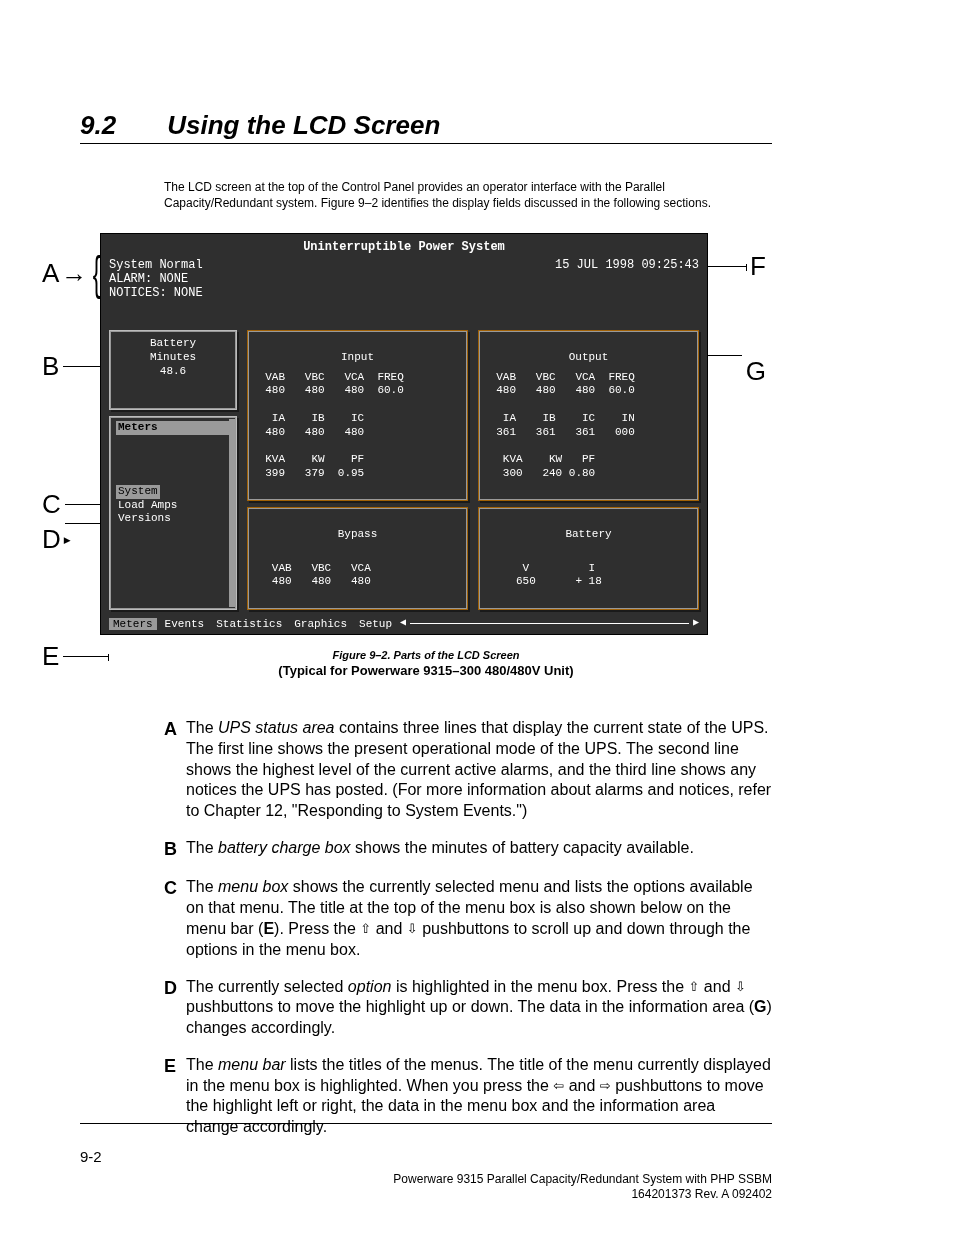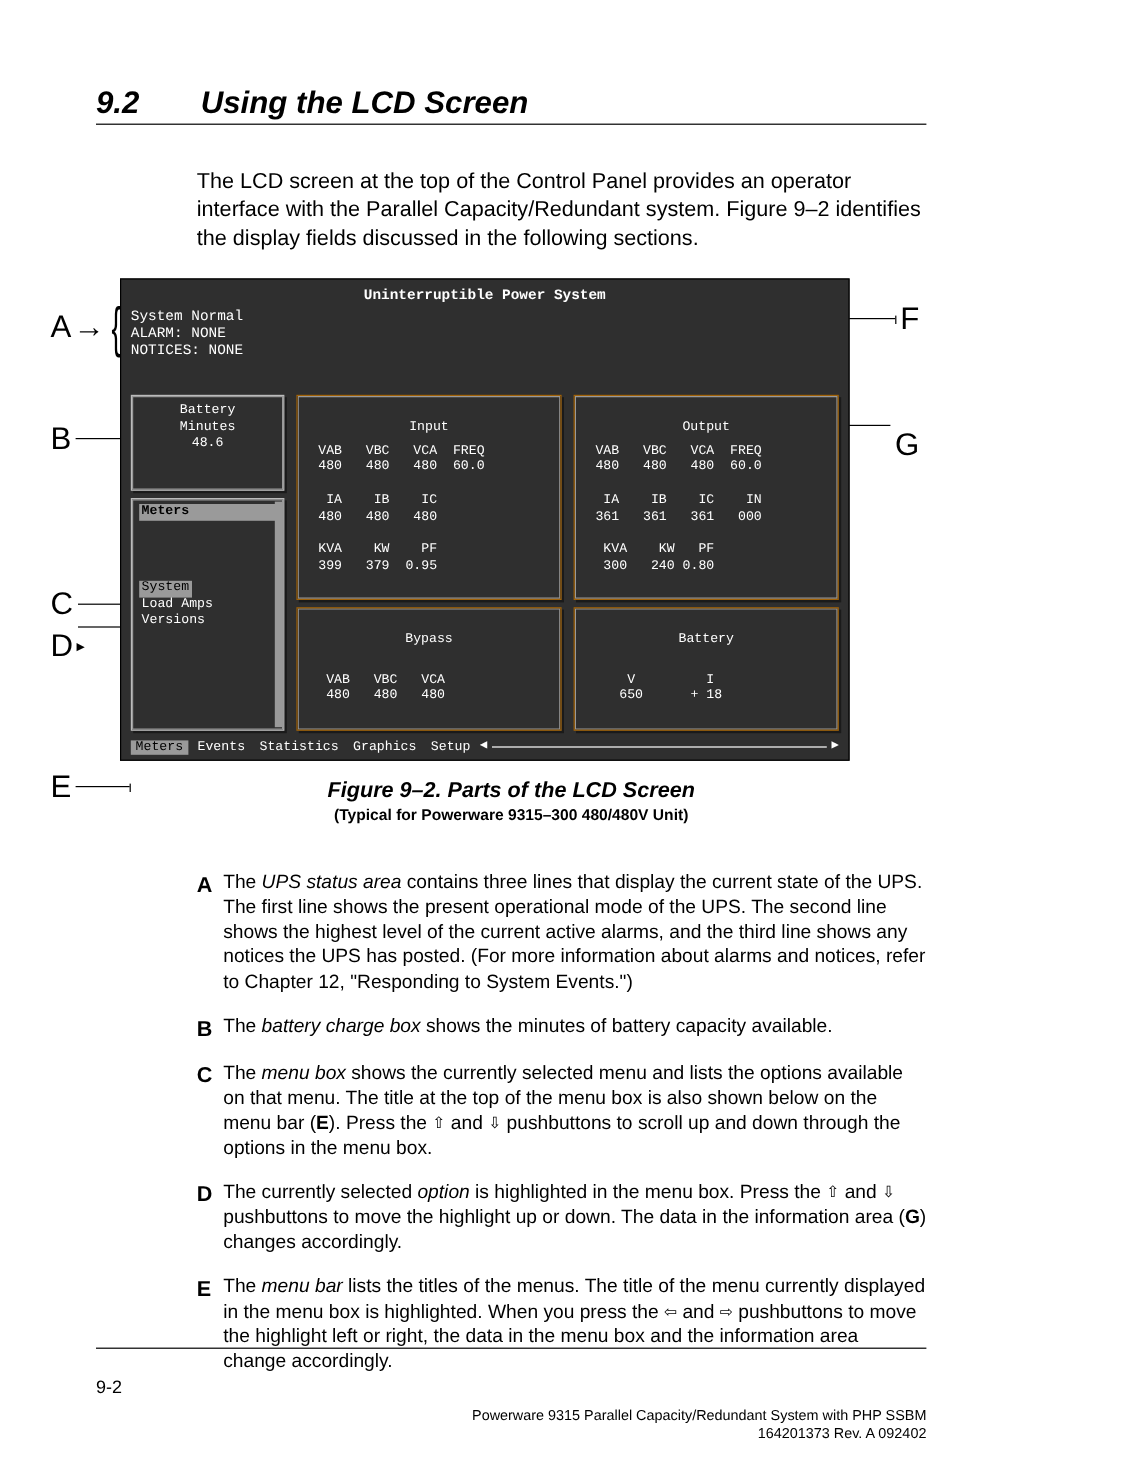--- a/index.html
+++ b/index.html
@@ -8,35 +8,35 @@
     background: #fff;
     font-family: Arial, Helvetica, sans-serif;
     color: #000;
     font-size: 15px;
   }
   .page {
     width: 852px;
     height: 1235px;
     position: relative;
     box-sizing: border-box;
-    padding: 70px 80px 40px 80px;
+    padding: 110px 80px 40px 80px;
   }
   h1.section-title {
     font-style: italic;
     font-weight: bold;
     font-size: 26px;
     margin: 0 0 6px 0;
     border-bottom: 1.5px solid #000;
     padding-bottom: 2px;
   }
   .sec-num { display:inline-block; width: 80px; }
   .intro {
     margin-left: 84px;
     line-height: 1.30;
-    font-size: 18px;
+    font-size: 12px;
     margin-top: 36px;
   }
 
   
   .figure-row {
     display: flex;
     align-items: flex-start;
     margin-top: 22px;
     margin-left: 20px;
   }
@@ -113,21 +113,21 @@
     display:inline-block;
     transform: scaleX(0.5);
     margin: 0 -4px 0 2px;
   }
   .arrowhead-r::after { content:"▶"; font-size:9px; margin-left:-1px; position:relative; top:-5px;}
   .arrowhead-l::before { content:"◀"; font-size:9px; margin-right:-1px; position:relative; top:-5px;}
   .tick-end { position: relative; }
   .tick-end::after { content:""; position:absolute; right:-1px; top:-3px; width:1px; height:7px; background:#000; }
 
   .fig-caption { text-align:center; margin-top:14px; }
-  .fig-caption .fc1 { font-weight:bold; font-style:italic; font-size:18px; }
+  .fig-caption .fc1 { font-weight:bold; font-style:italic; font-size:11px; }
   .fig-caption .fc2 { font-weight:bold; font-size:13px; margin-top:2px; }
 
   
   .desc-list { margin: 40px 0 0 84px; font-size:16px; }
   .desc-item { display:flex; margin-bottom:16px; line-height:1.30; }
   .desc-item .dl-letter { font-weight:bold; font-size:18px; width:22px; flex:none; }
   .desc-item .dl-text { flex:1; }
   .dl-text b, .dl-text i { }
   .arrow-glyph { font-size:13px; vertical-align:middle; }
 
@@ -189,20 +189,21 @@
     </div>
 
     <div class="lcd">
       <div class="title-bar">Uninterruptible Power System</div>
       <div class="status-row">
         <div class="status-left">
           <span>System Normal</span>
           <span>ALARM:  NONE</span>
           <span>NOTICES: NONE</span>
         </div>
+        <div>15 JUL 1998  09:25:43</div>
       </div>
 
       <div class="panels-row">
         <div class="left-col">
           <div class="box double" style="height:66px">
             <div style="white-space:pre">Battery
 Minutes</div>
             <div>48.6</div>
           </div>
           <div class="box double menu-box" style="height:150px">

